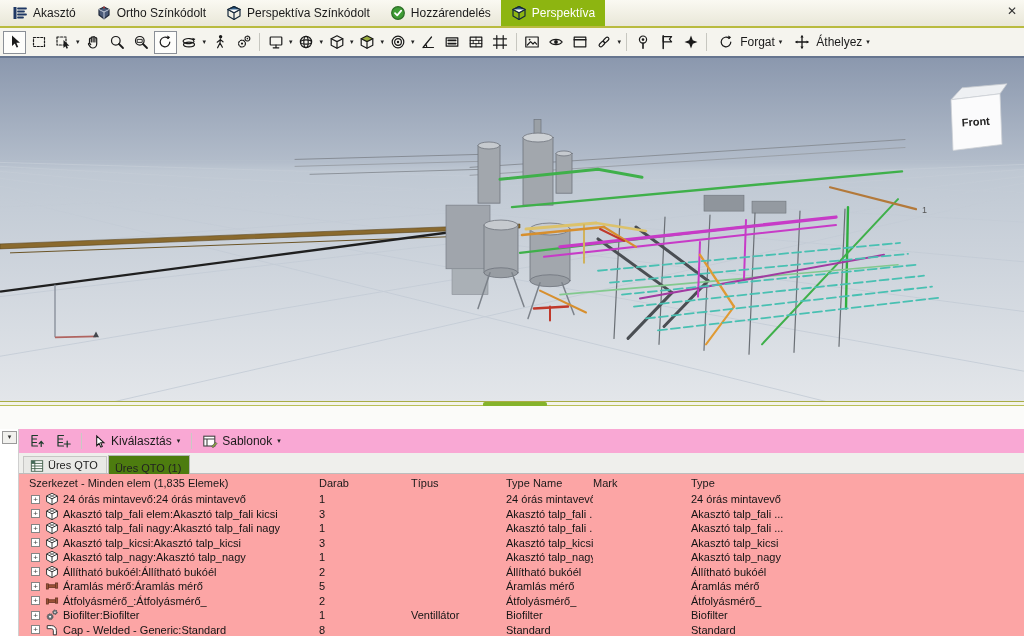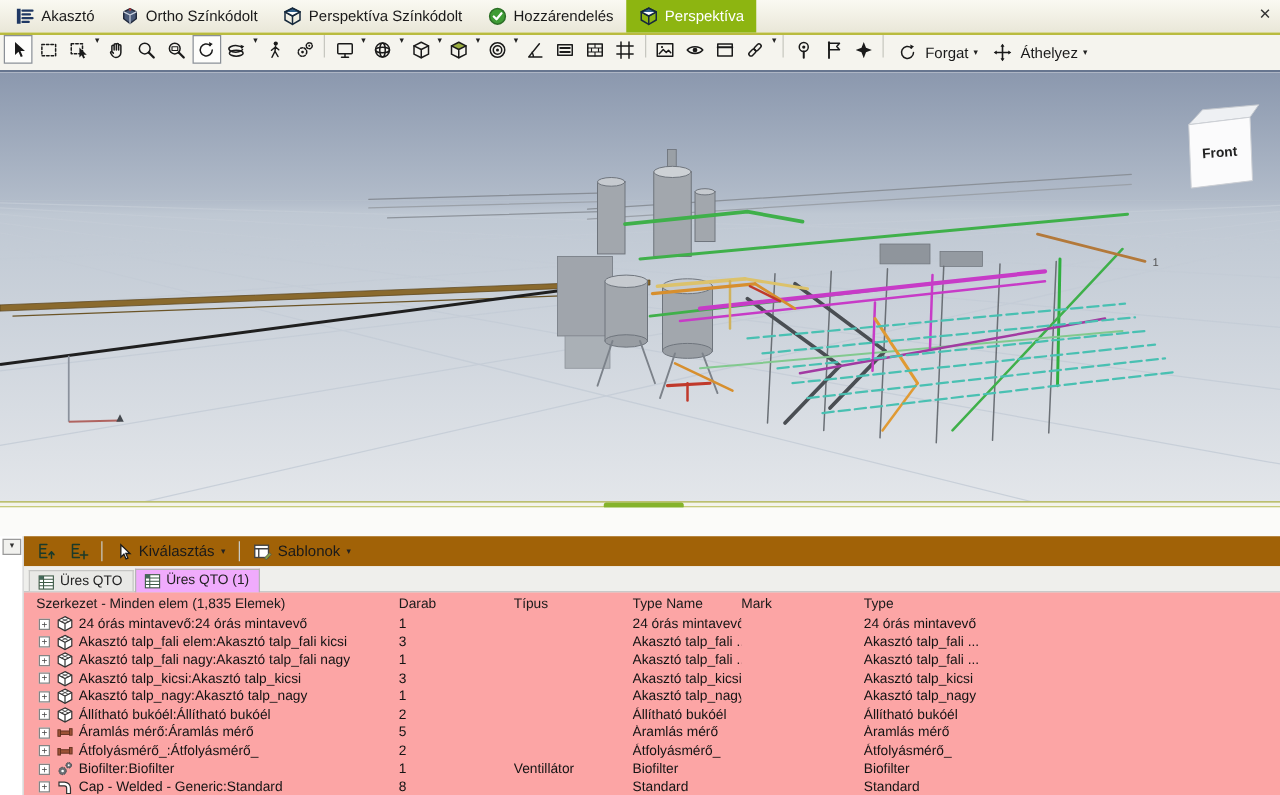--- a/index.html
+++ b/index.html
@@ -10,21 +10,21 @@
   .tabbar{position:absolute;top:0;left:0;right:0;height:26px;
     background:linear-gradient(#faf9f2,#e9e7d8);
     border-bottom:2px solid #b9bb3f;display:flex;align-items:stretch;padding-left:2px;}
   .tab{display:flex;align-items:center;gap:5px;padding:0 10px;font-size:12px;color:#1a1a1a;cursor:default;}
   .tab.active{background:#8db511;color:#fff;}
   .tab .ticon{display:flex;align-items:center;}
   .close-x{position:absolute;right:7px;top:5px;font-size:12px;color:#333;line-height:12px;}
 
   
   .toolbar{position:absolute;top:28px;left:0;right:0;height:28px;background:#f5f4ee;
-    display:flex;padding-left:3px;gap:1px;}
+    display:flex;align-items:center;padding-left:3px;gap:1px;}
   .tbtn{width:21px;height:21px;display:flex;align-items:center;justify-content:center;border:1px solid transparent;flex:none;}
   .tbtn.active{border-color:#8b9097;background:#fdfdfb;}
   .tbtn svg{display:block;}
   .drop{font-size:7px;color:#222;flex:none;margin:0 1px;}
   .tsep{width:1px;height:18px;background:#c7c7c0;margin:0 3px;flex:none;}
   .tgroup{display:flex;align-items:center;gap:3px;padding:0 3px;flex:none;}
   .tlabel{font-size:12px;color:#1a1a1a;}
 
   
   .viewport{position:absolute;top:56px;left:0;width:1024px;height:345px;
@@ -34,28 +34,28 @@
     border-top:1px solid #a8ad45;border-bottom:1px solid #b9bf57;box-sizing:border-box;}
   .splitter .handle{position:absolute;left:483px;top:0;width:64px;height:5px;background:#85b32b;border-radius:2px;}
   .gapstrip{position:absolute;top:406px;left:0;right:0;height:23px;background:#fbfbf9;}
 
   
   .qto-panel{position:absolute;top:429px;left:0;right:0;bottom:0;display:flex;background:#f5f5f3;}
   .panel-rail{width:18px;border-right:1px solid #cfcfcf;background:#fff;position:relative;flex:none;}
   .rail-btn{position:absolute;top:2px;left:2px;width:13px;height:11px;border:1px solid #9a9a9a;
     background:#f1f1ee;font-size:7px;line-height:9px;text-align:center;color:#333;}
   .panel-main{flex:1;display:flex;flex-direction:column;min-width:0;}
-  .ptoolbar{height:24px;display:flex;align-items:center;gap:2px;padding-left:6px;background:#a16207;flex:none;}
+  .ptoolbar{height:24px;display:flex;align-items:center;gap:2px;padding-left:6px;background:#f9a8d4;flex:none;}
   .pbtn{display:flex;align-items:center;gap:4px;padding:2px 4px;font-size:12px;color:#1a1a1a;flex:none;}
   .psep{width:1px;height:16px;background:#c9c9c4;margin:0 4px;flex:none;}
   .ptabs{height:20px;display:flex;align-items:flex-end;padding-left:4px;background:#efefec;
     border-bottom:1px solid #bdbdbd;flex:none;}
   .ptab{display:flex;align-items:flex-start;gap:4px;font-size:11px;padding:2px 8px 2px 6px;height:17px;
     box-sizing:border-box;border:1px solid #c6c6c4;border-bottom:none;background:#e9e9e6;color:#222;margin-right:1px;}
-  .ptab.active{background:#f0abfc;height:19px;margin-bottom:-1px;border-color:#b5b5b5;}
+  .ptab.active{background:#4d7c0f;height:19px;margin-bottom:-1px;border-color:#b5b5b5;flex-direction:column;}
   .grid{flex:1;background:#fca5a5;overflow:hidden;font-size:11px;}
   .grid-header,.grid-row{display:grid;grid-template-columns:300px 92px 95px 87px 98px 1fr;align-items:center;}
   .grid-header{height:18px;color:#1a1a1a;}
   .grid-header .cell:first-child{padding-left:10px;}
   .grid-row{height:14.5px;}
   .cell{white-space:nowrap;overflow:hidden;}
   .cell-tree{display:flex;align-items:center;gap:4px;padding-left:12px;}
   .exp{width:9px;height:9px;border:1px solid #848484;background:#fff;font-size:8px;line-height:7px;
     text-align:center;color:#444;flex:none;box-sizing:border-box;}
   .ric{width:15px;height:15px;flex:none;display:flex;align-items:center;justify-content:center;}

